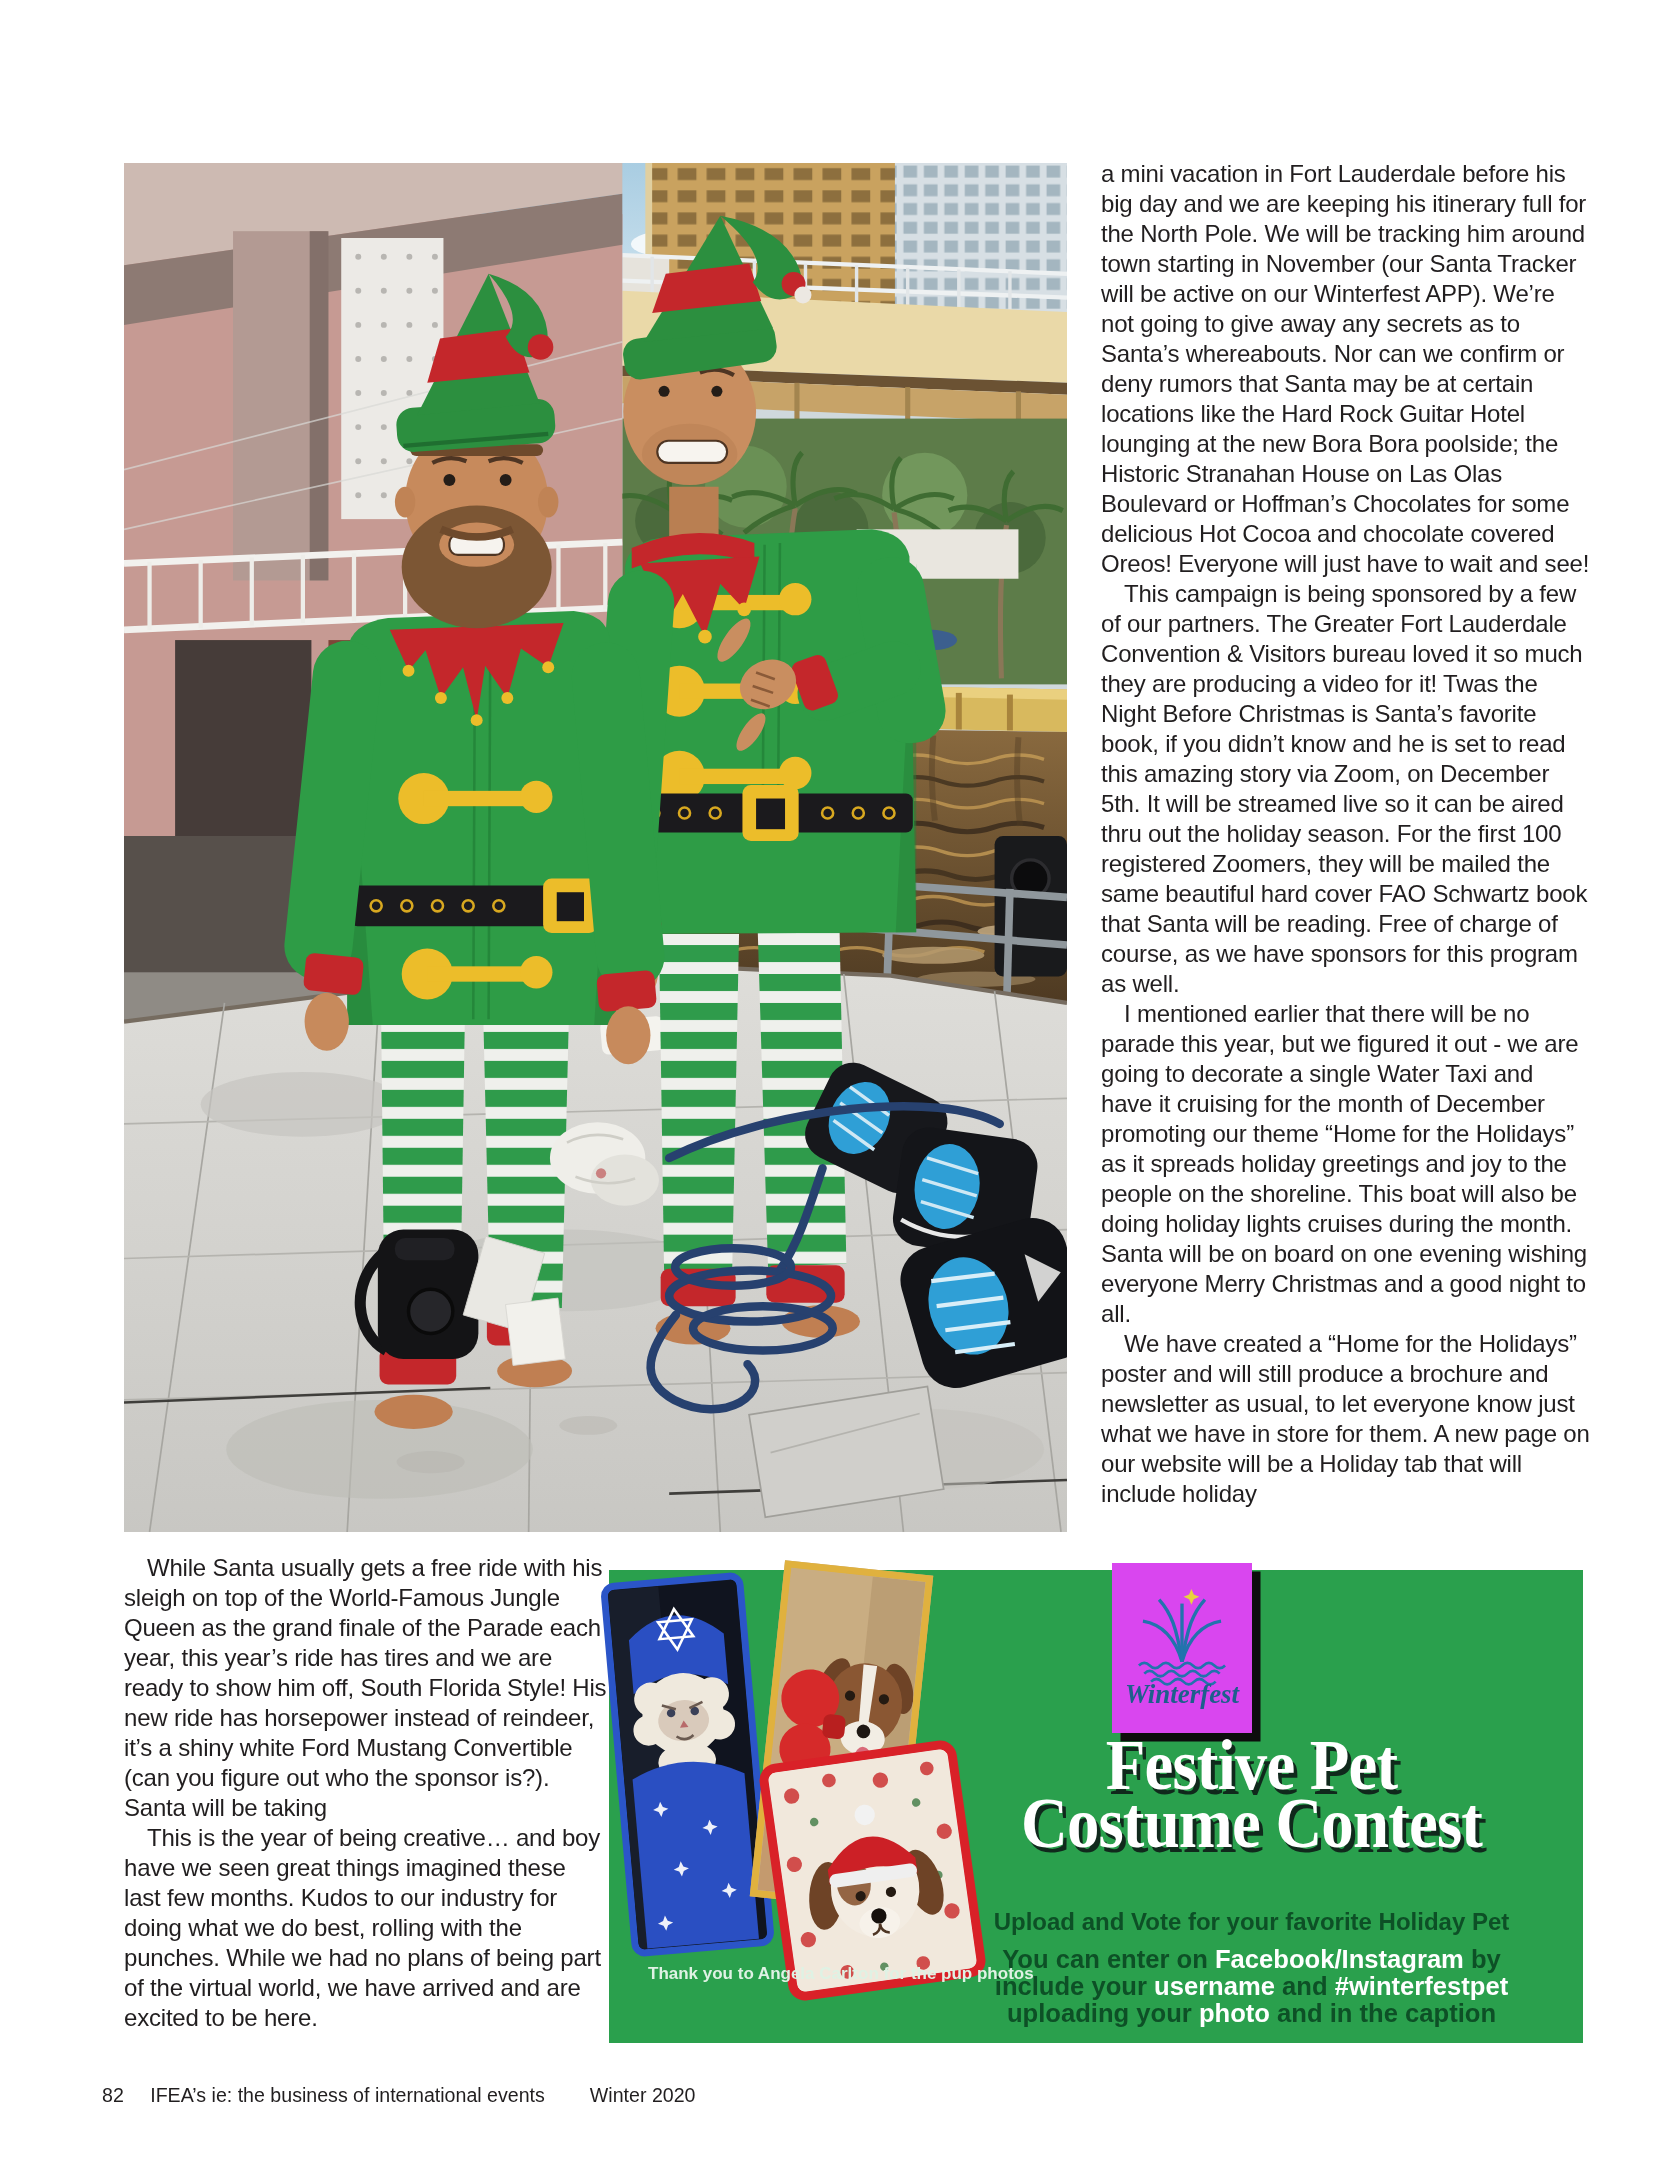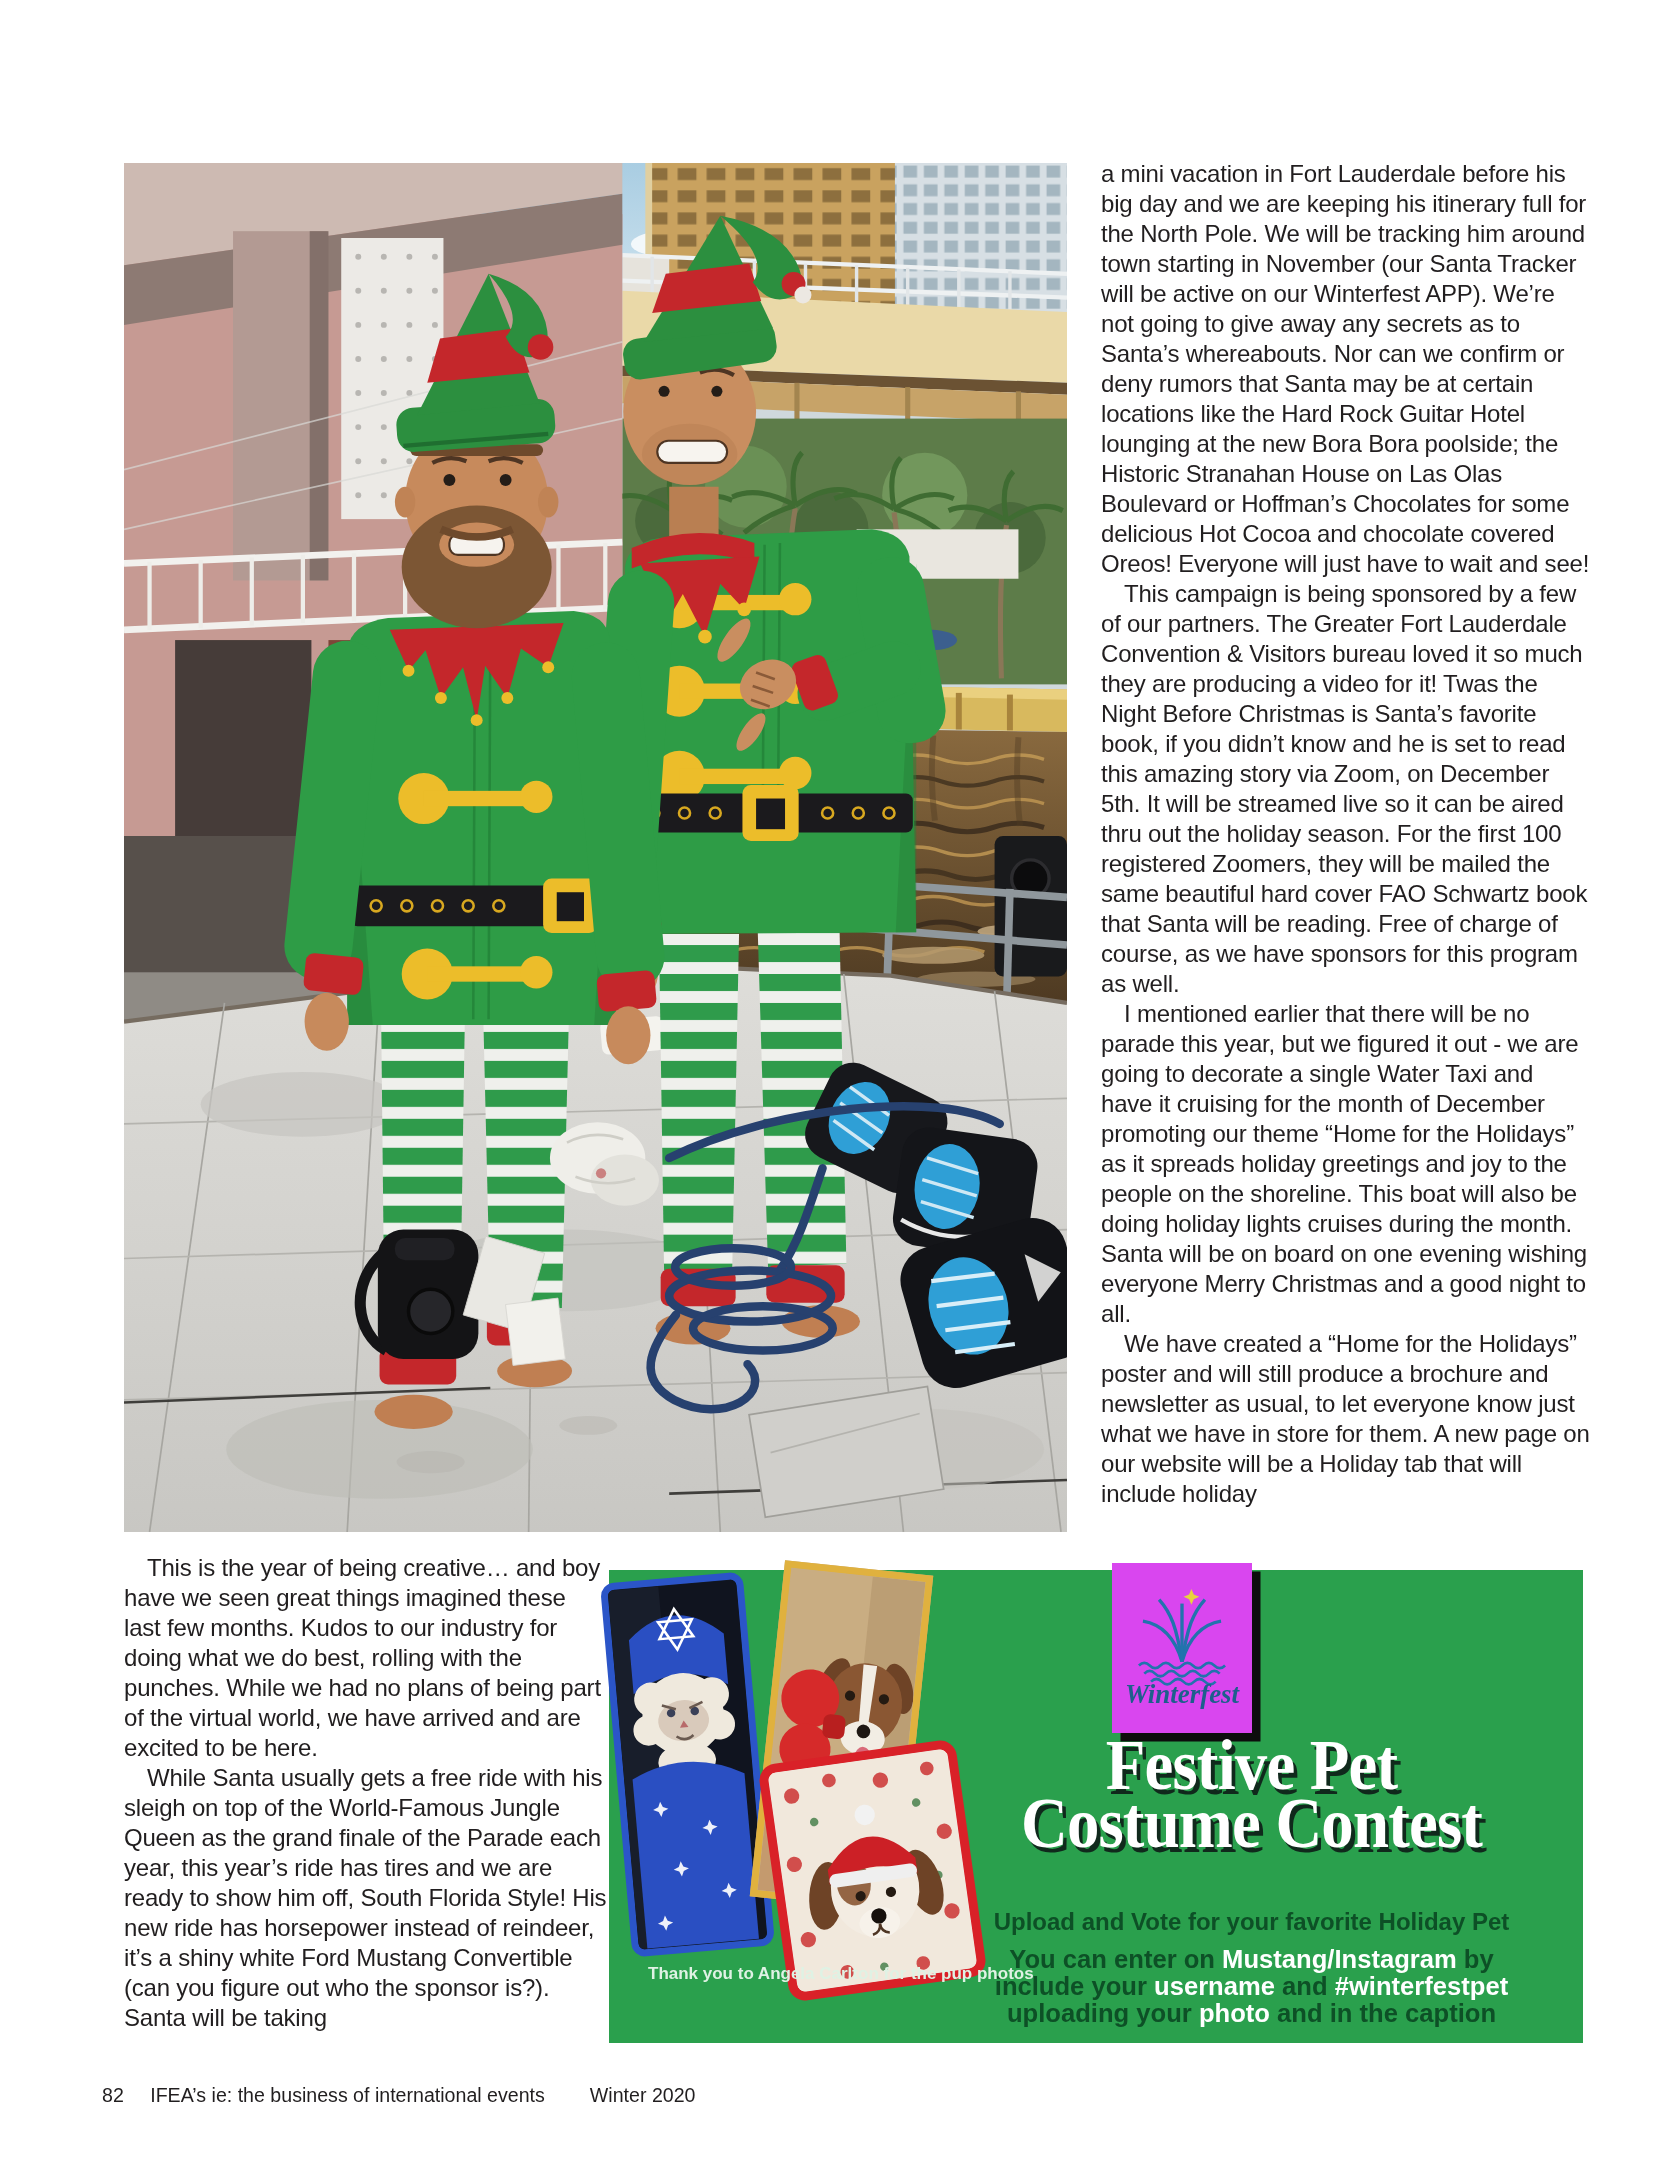--- a/index.html
+++ b/index.html
@@ -485,22 +485,22 @@
 </div>
 
 <div class="col col-right">
   <p>a mini vacation in Fort Lauderdale before his big day and we are keeping his itinerary full for the North Pole. We will be tracking him around town starting in November (our Santa Tracker will be active on our Winterfest APP). We’re not going to give away any secrets as to Santa’s whereabouts. Nor can we confirm or deny rumors that Santa may be at certain locations like the Hard Rock Guitar Hotel lounging at the new Bora Bora poolside; the Historic Stranahan House on Las Olas Boulevard or Hoffman’s Chocolates for some delicious Hot Cocoa and chocolate covered Oreos! Everyone will just have to wait and see!</p>
   <p class="ind">This campaign is being sponsored by a few of our partners. The Greater Fort Lauderdale Convention &amp; Visitors bureau loved it so much they are producing a video for it! Twas the Night Before Christmas is Santa’s favorite book, if you didn’t know and he is set to read this amazing story via Zoom, on December 5th. It will be streamed live so it can be aired thru out the holiday season. For the first 100 registered Zoomers, they will be mailed the same beautiful hard cover FAO Schwartz book that Santa will be reading. Free of charge of course, as we have sponsors for this program as well.</p>
   <p class="ind">I mentioned earlier that there will be no parade this year, but we figured it out - we are going to decorate a single Water Taxi and have it cruising for the month of December promoting our theme “Home for the Holidays” as it spreads holiday greetings and joy to the people on the shoreline. This boat will also be doing holiday lights cruises during the month. Santa will be on board on one evening wishing everyone Merry Christmas and a good night to all.</p>
   <p class="ind">We have created a “Home for the Holidays” poster and will still produce a brochure and newsletter as usual, to let everyone know just what we have in store for them. A new page on our website will be a Holiday tab that will include holiday</p>
 </div>
 
 <div class="col col-left">
+  <p class="ind">While Santa usually gets a free ride with his sleigh on top of the World-Famous Jungle Queen as the grand finale of the Parade each year, this year’s ride has tires and we are ready to show him off, South Florida Style! His new ride has horsepower instead of reindeer, it’s a shiny white Ford Mustang Convertible (can you figure out who the sponsor is?). Santa will be taking</p>
   <p class="ind">This is the year of being creative… and boy have we seen great things imagined these last few months. Kudos to our industry for doing what we do best, rolling with the punches. While we had no plans of being part of the virtual world, we have arrived and are excited to be here.</p>
-  <p class="ind">While Santa usually gets a free ride with his sleigh on top of the World-Famous Jungle Queen as the grand finale of the Parade each year, this year’s ride has tires and we are ready to show him off, South Florida Style! His new ride has horsepower instead of reindeer, it’s a shiny white Ford Mustang Convertible (can you figure out who the sponsor is?). Santa will be taking</p>
 </div>
 
 <div class="ad">
 
   <div class="frame f-blue">
     <svg viewBox="0 0 152 424" xmlns="http://www.w3.org/2000/svg">
       <rect width="152" height="424" fill="#10141f"></rect>
       <rect x="0" y="0" width="60" height="424" fill="#1c2230" opacity=".7"></rect>
       <path d="M20,60 Q76,10 132,62 L132,122 Q76,88 20,124 Z" fill="#2a4fc2"></path>
       <g stroke="#ffffff" stroke-width="3" fill="none">
@@ -606,21 +606,21 @@
       </g>
       <text x="104" y="182" text-anchor="middle" font-family="Liberation Serif, serif" font-style="italic" font-weight="bold" font-size="40" fill="#1d5f8c">Winterfest</text>
     </svg>
   </div>
 
   <div class="ad-copy">
     <div class="head-line hl1">Festive Pet</div>
     <div class="head-line hl2">Costume Contest</div>
     <div class="sub">Upload and Vote for your favorite Holiday Pet</div>
     <div class="entry">
-      <div><span>You can enter on </span><span class="hl">Mustang/Instagram</span><span> by</span></div>
+      <div><span>You can enter on </span><span class="hl">Facebook/Instagram</span><span> by</span></div>
       <div><span>include your </span><span class="hl">username</span><span> and </span><span class="hl">#winterfestpet</span></div>
       <div><span>uploading your </span><span class="hl">photo</span><span> and in the caption</span></div>
     </div>
   </div>
   <div class="credit">Thank you to Angela Carlton for the pup photos</div>
 </div>
 
 <div class="footer">
   <span class="num">82</span><span class="mag">IFEA’s ie: the business of international events</span><span class="issue">Winter 2020</span>
 </div>

